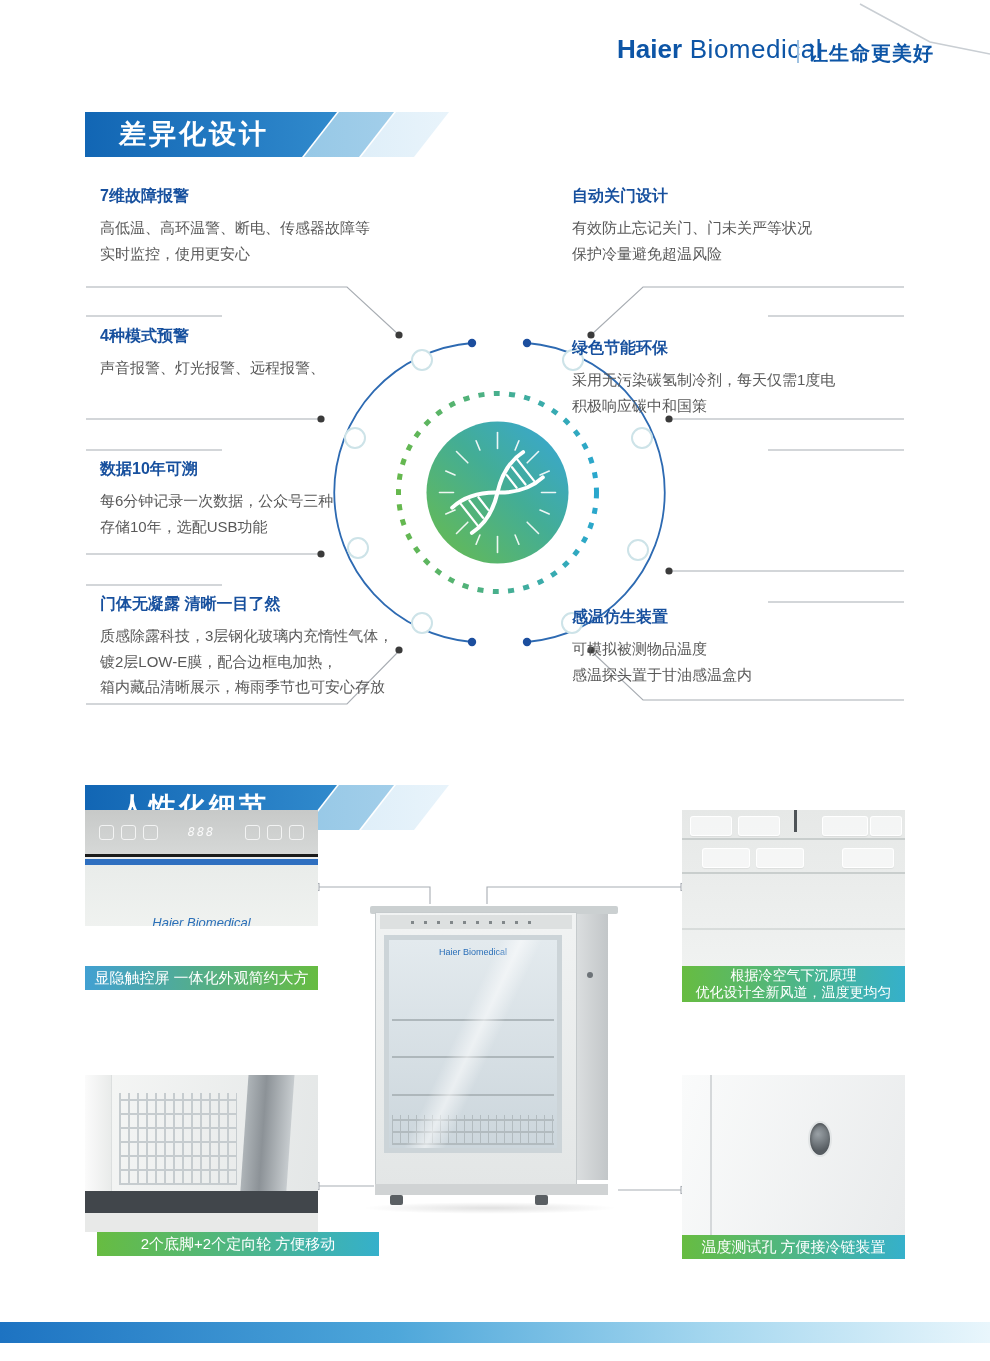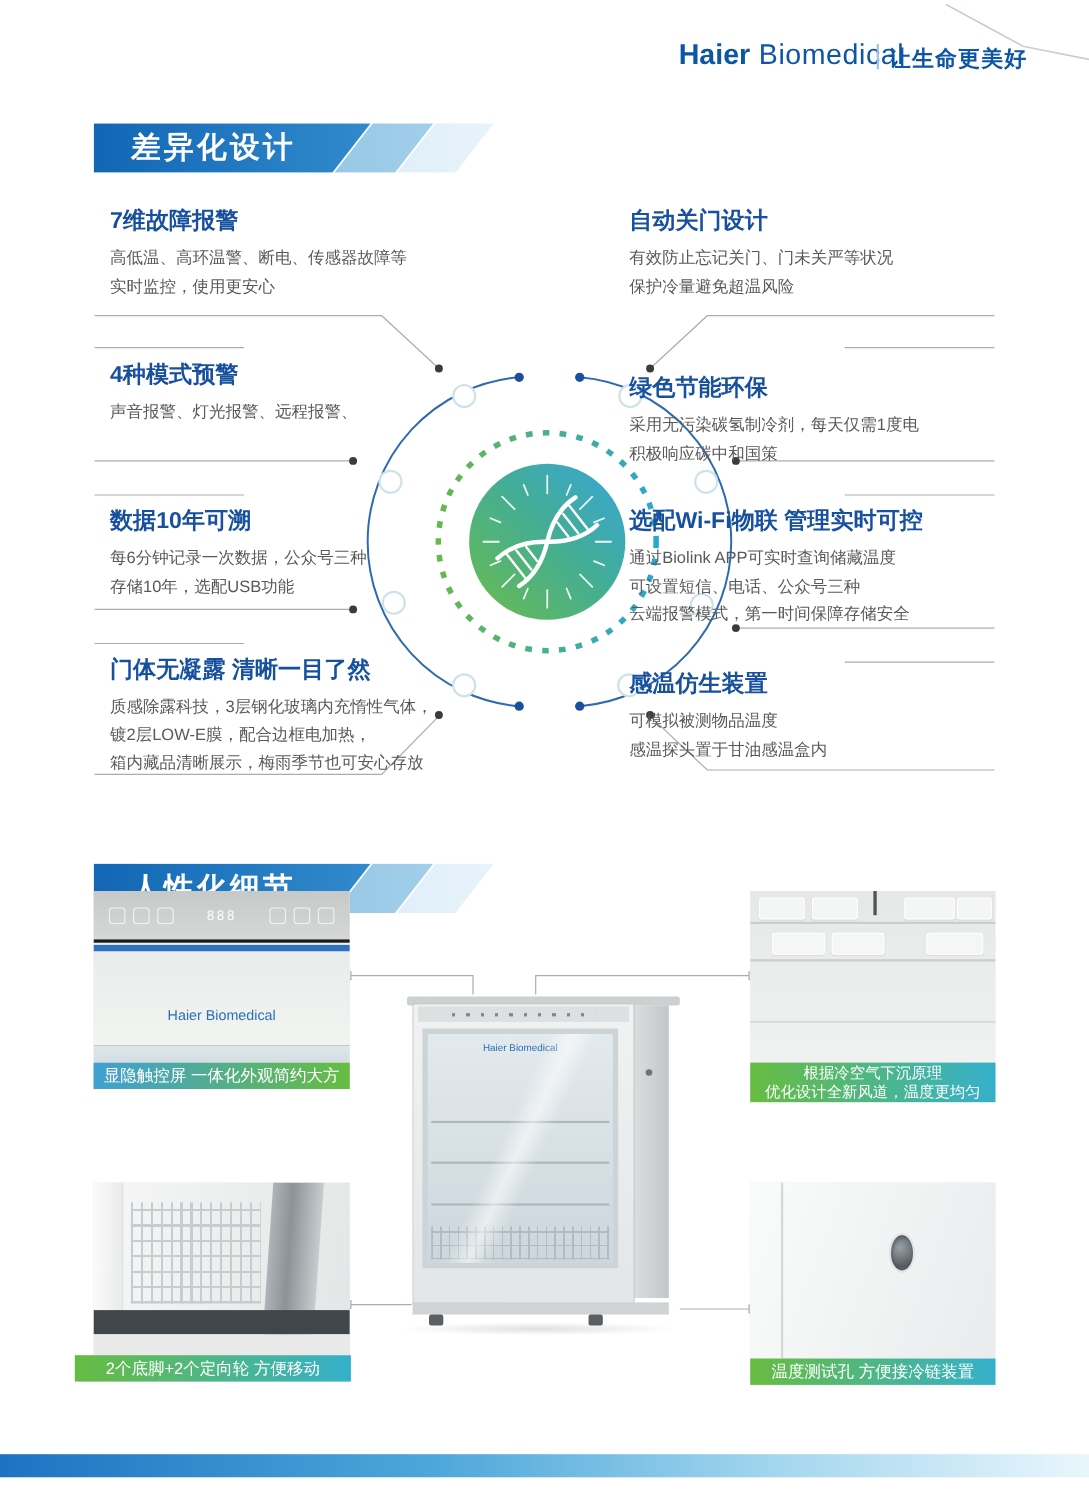--- a/index.html
+++ b/index.html
@@ -20,21 +20,21 @@
   .banner .tail1{position:absolute;left:0;top:0;width:370px;height:45px;
     background:linear-gradient(90deg,#7cbade,#a9d2ec);
     clip-path:polygon(254px 0,309px 0,274px 45px,219px 45px);}
   .banner .tail2{position:absolute;left:0;top:0;width:370px;height:45px;
     background:linear-gradient(90deg,#c2dff2,#e9f4fb);
     clip-path:polygon(311px 0,364px 0,329px 45px,276px 45px);}
   .banner .txt{position:absolute;left:34px;top:0;line-height:45px;color:#fff;
     font-size:27px;letter-spacing:3px;font-weight:bold;}
   
   .feat{width:330px;}
-  .feat h3{margin:0 0 8px 0;font-size:21px;font-weight:bold;color:#17509e;}
+  .feat h3{margin:0 0 8px 0;font-size:16px;font-weight:bold;color:#17509e;}
   .feat p{margin:0;font-size:15px;color:#595959;line-height:25.5px;}
   .feat.left{left:100px;}
   .feat.right{right:88px;text-align:left;}
   
   .dimg{background:#eceeee;overflow:hidden;}
   .cap{color:#fff;font-size:15px;text-align:center;display:flex;flex-direction:column;justify-content:center;}
   .cap.g2b{background:linear-gradient(90deg,#67bc41,#35b0cb);}
   .cap.b2g{background:linear-gradient(90deg,#41a0d2,#67bc41);}
   .cap .l2{font-size:14px;line-height:17px;}
   
@@ -250,40 +250,34 @@
   <div class="abs feat right" style="top:186px;">
     <h3>自动关门设计</h3>
     <p>有效防止忘记关门、门未关严等状况</p>
     <p>保护冷量避免超温风险</p>
   </div>
   <div class="abs feat right" style="top:326px;margin-top:12px;">
     <h3>绿色节能环保</h3>
     <p>采用无污染碳氢制冷剂，每天仅需1度电</p>
     <p>积极响应碳中和国策</p>
   </div>
-  <div class="abs feat right" style="top:459px;">
-    <h3>选配Wi-Fi物联 管理实时可控</h3>
-    <p>通过Biolink APP可实时查询储藏温度</p>
-    <p>可设置短信、电话、公众号三种</p>
-    <p>云端报警模式，第一时间保障存储安全</p>
-  </div>
   <div class="abs feat right" style="top:607px;">
     <h3>感温仿生装置</h3>
     <p>可模拟被测物品温度</p>
     <p>感温探头置于甘油感温盒内</p>
   </div>
 
   <div class="abs banner" style="left:85px;top:757px;margin-top:28px;">
     <div class="main"></div>
     <div class="tail1"></div>
     <div class="tail2"></div>
     <div class="txt">人性化细节</div>
   </div>
 
-  <div class="abs dimg" style="left:85px;top:810px;width:233px;height:156px;">
+  <div class="abs dimg" style="left:85px;top:810px;width:233px;height:116px;font-style:italic;">
     <div class="abs p-top"></div>
     <div class="abs p-icons">
       <span class="p-ic"></span>
       <span class="p-ic"></span>
       <span class="p-ic"></span>
       <span class="p-disp">888</span>
       <span class="p-ic"></span>
       <span class="p-ic"></span>
       <span class="p-ic"></span>
     </div>
@@ -317,21 +311,21 @@
   </div>
 
   <div class="abs dimg" style="left:85px;top:1075px;width:233px;height:157px;">
     <div class="abs i3-base"></div>
     <div class="abs i3-side"></div>
     <div class="abs i3-grid"></div>
     <div class="abs i3-door"></div>
     <div class="abs i3-kick"></div>
     <div class="abs i3-floor"></div>
   </div>
-  <div class="abs cap g2b" style="left:68px;top:1232px;width:251px;height:24px;">
+  <div class="abs cap g2b" style="left:97px;top:1232px;width:282px;height:24px;">
     <span>2个底脚+2个定向轮  方便移动</span>
   </div>
 
   <div class="abs dimg" style="left:682px;top:1075px;width:223px;height:160px;">
     <div class="abs i4-base"></div>
     <div class="abs i4-seam"></div>
     <div class="abs i4-hole"></div>
   </div>
   <div class="abs cap g2b" style="left:682px;top:1235px;width:223px;height:24px;">
     <span>温度测试孔  方便接冷链装置</span>

